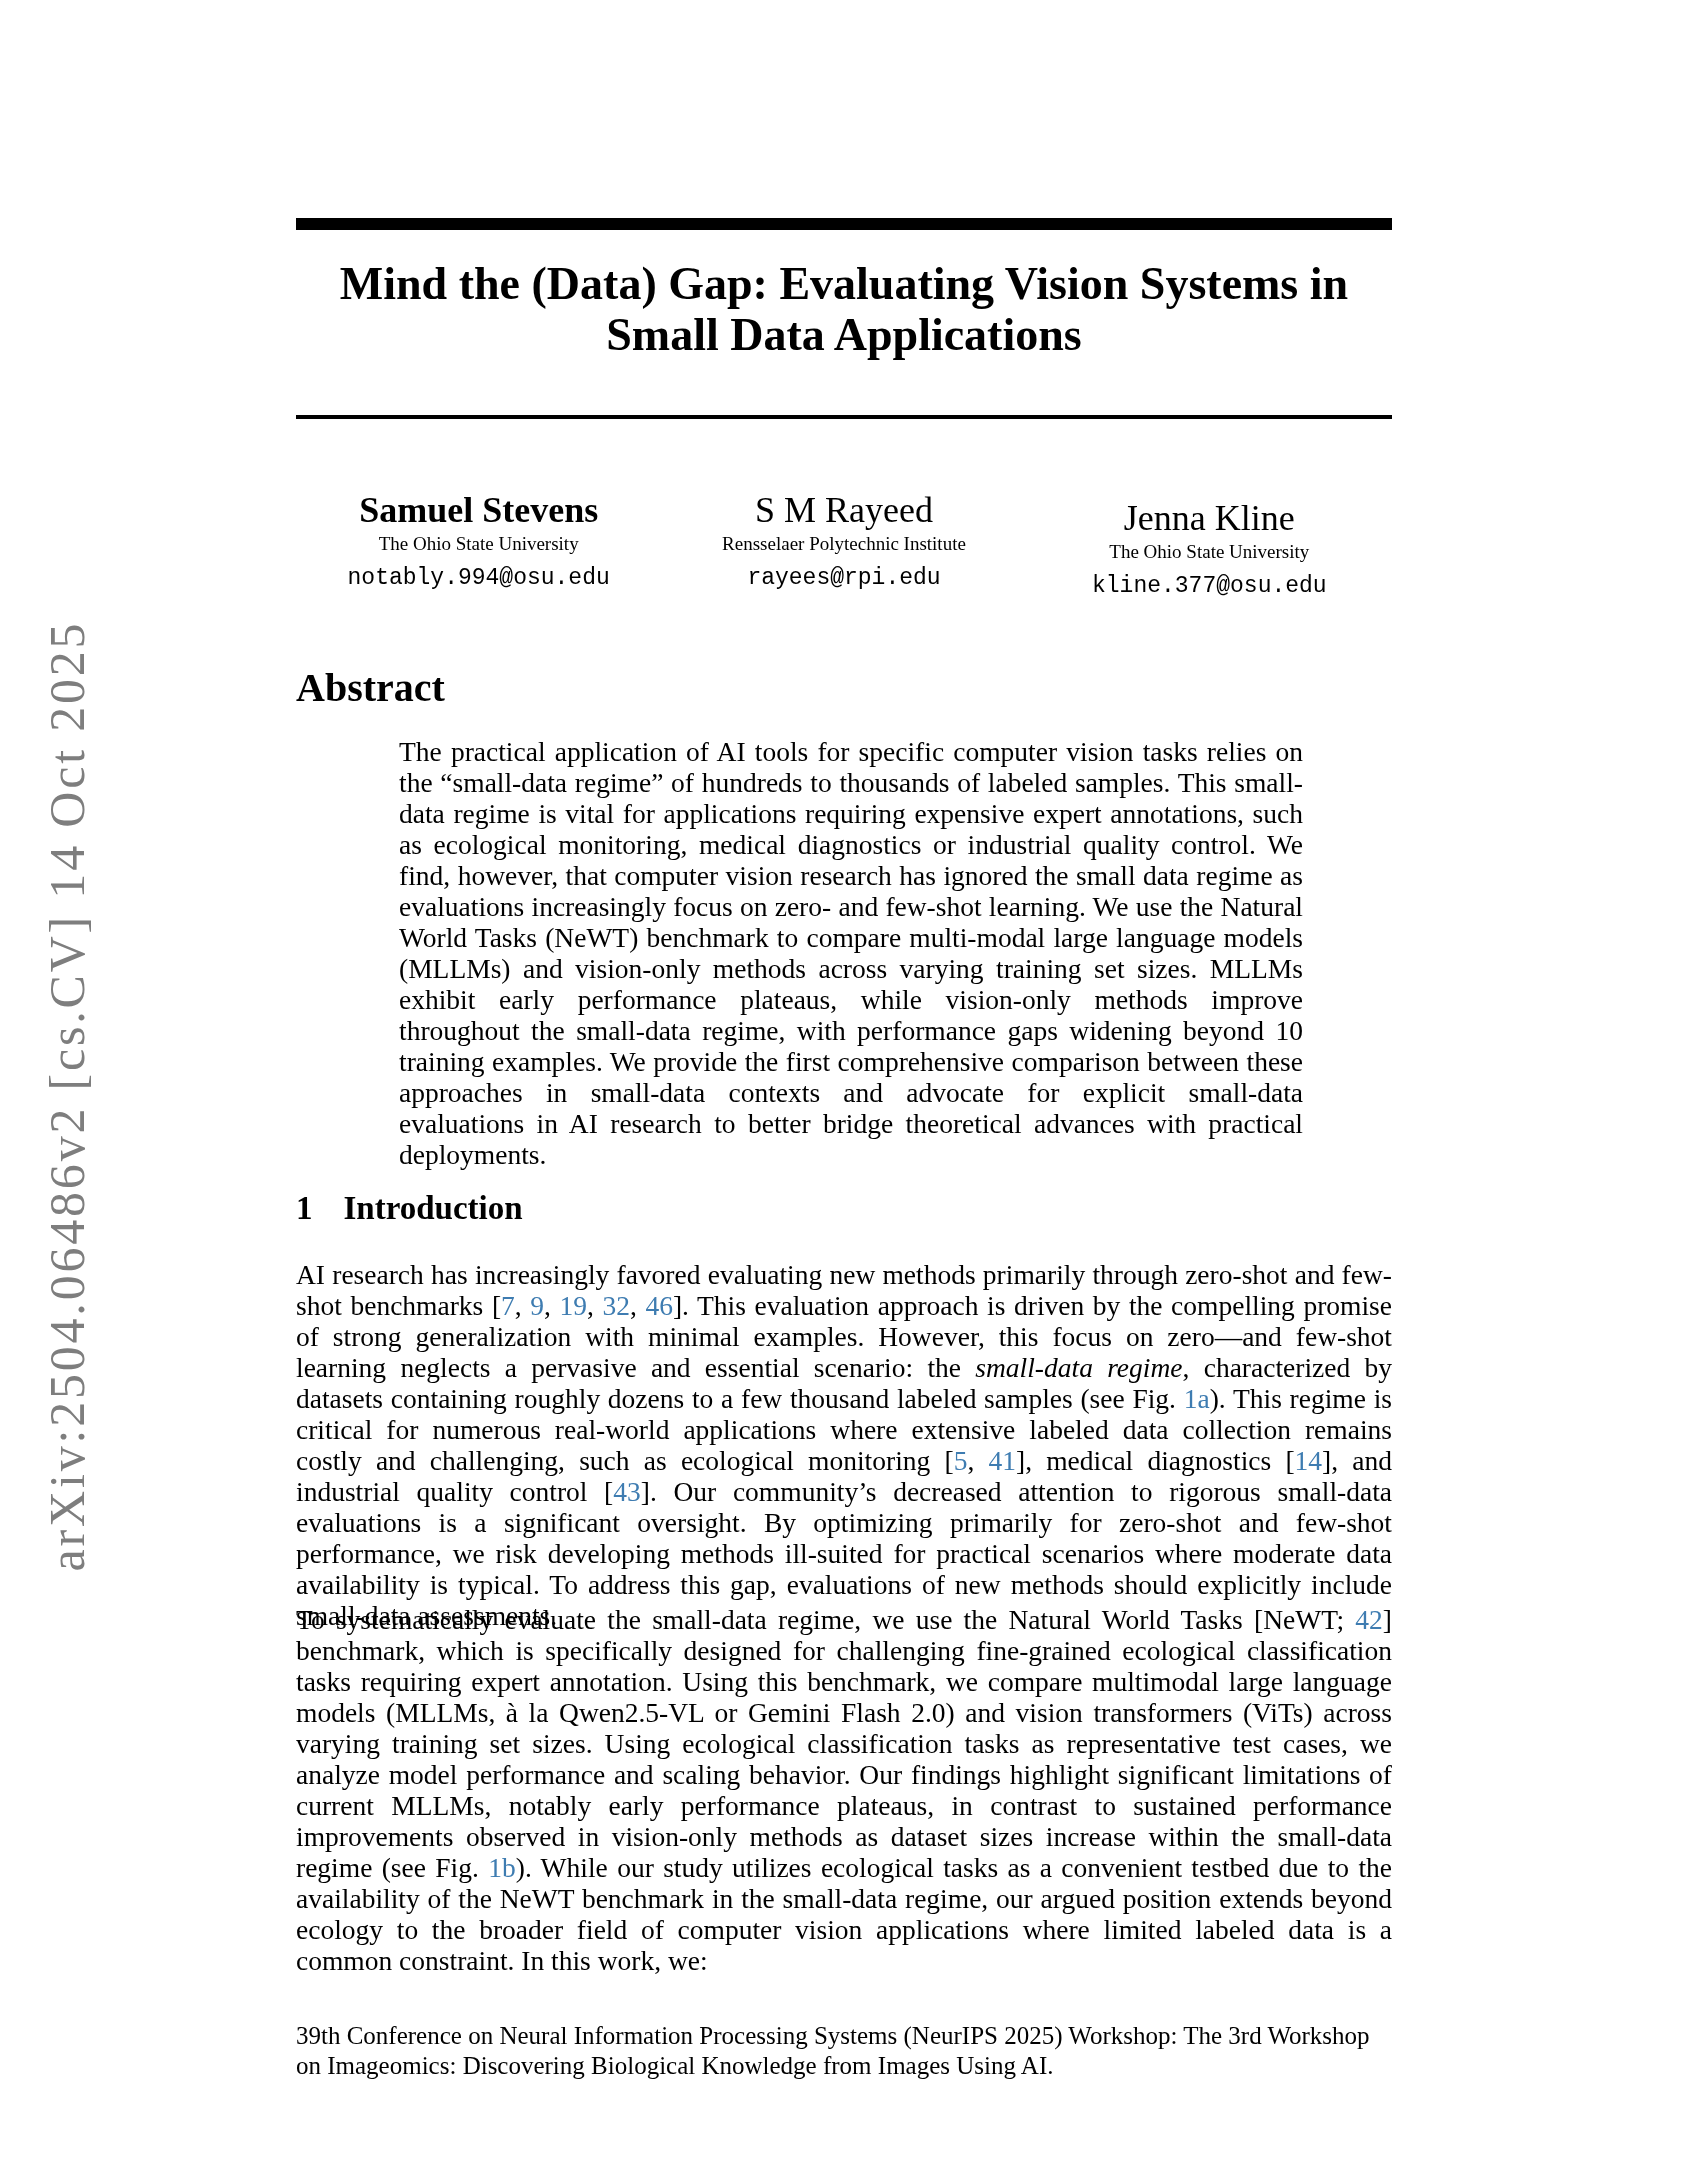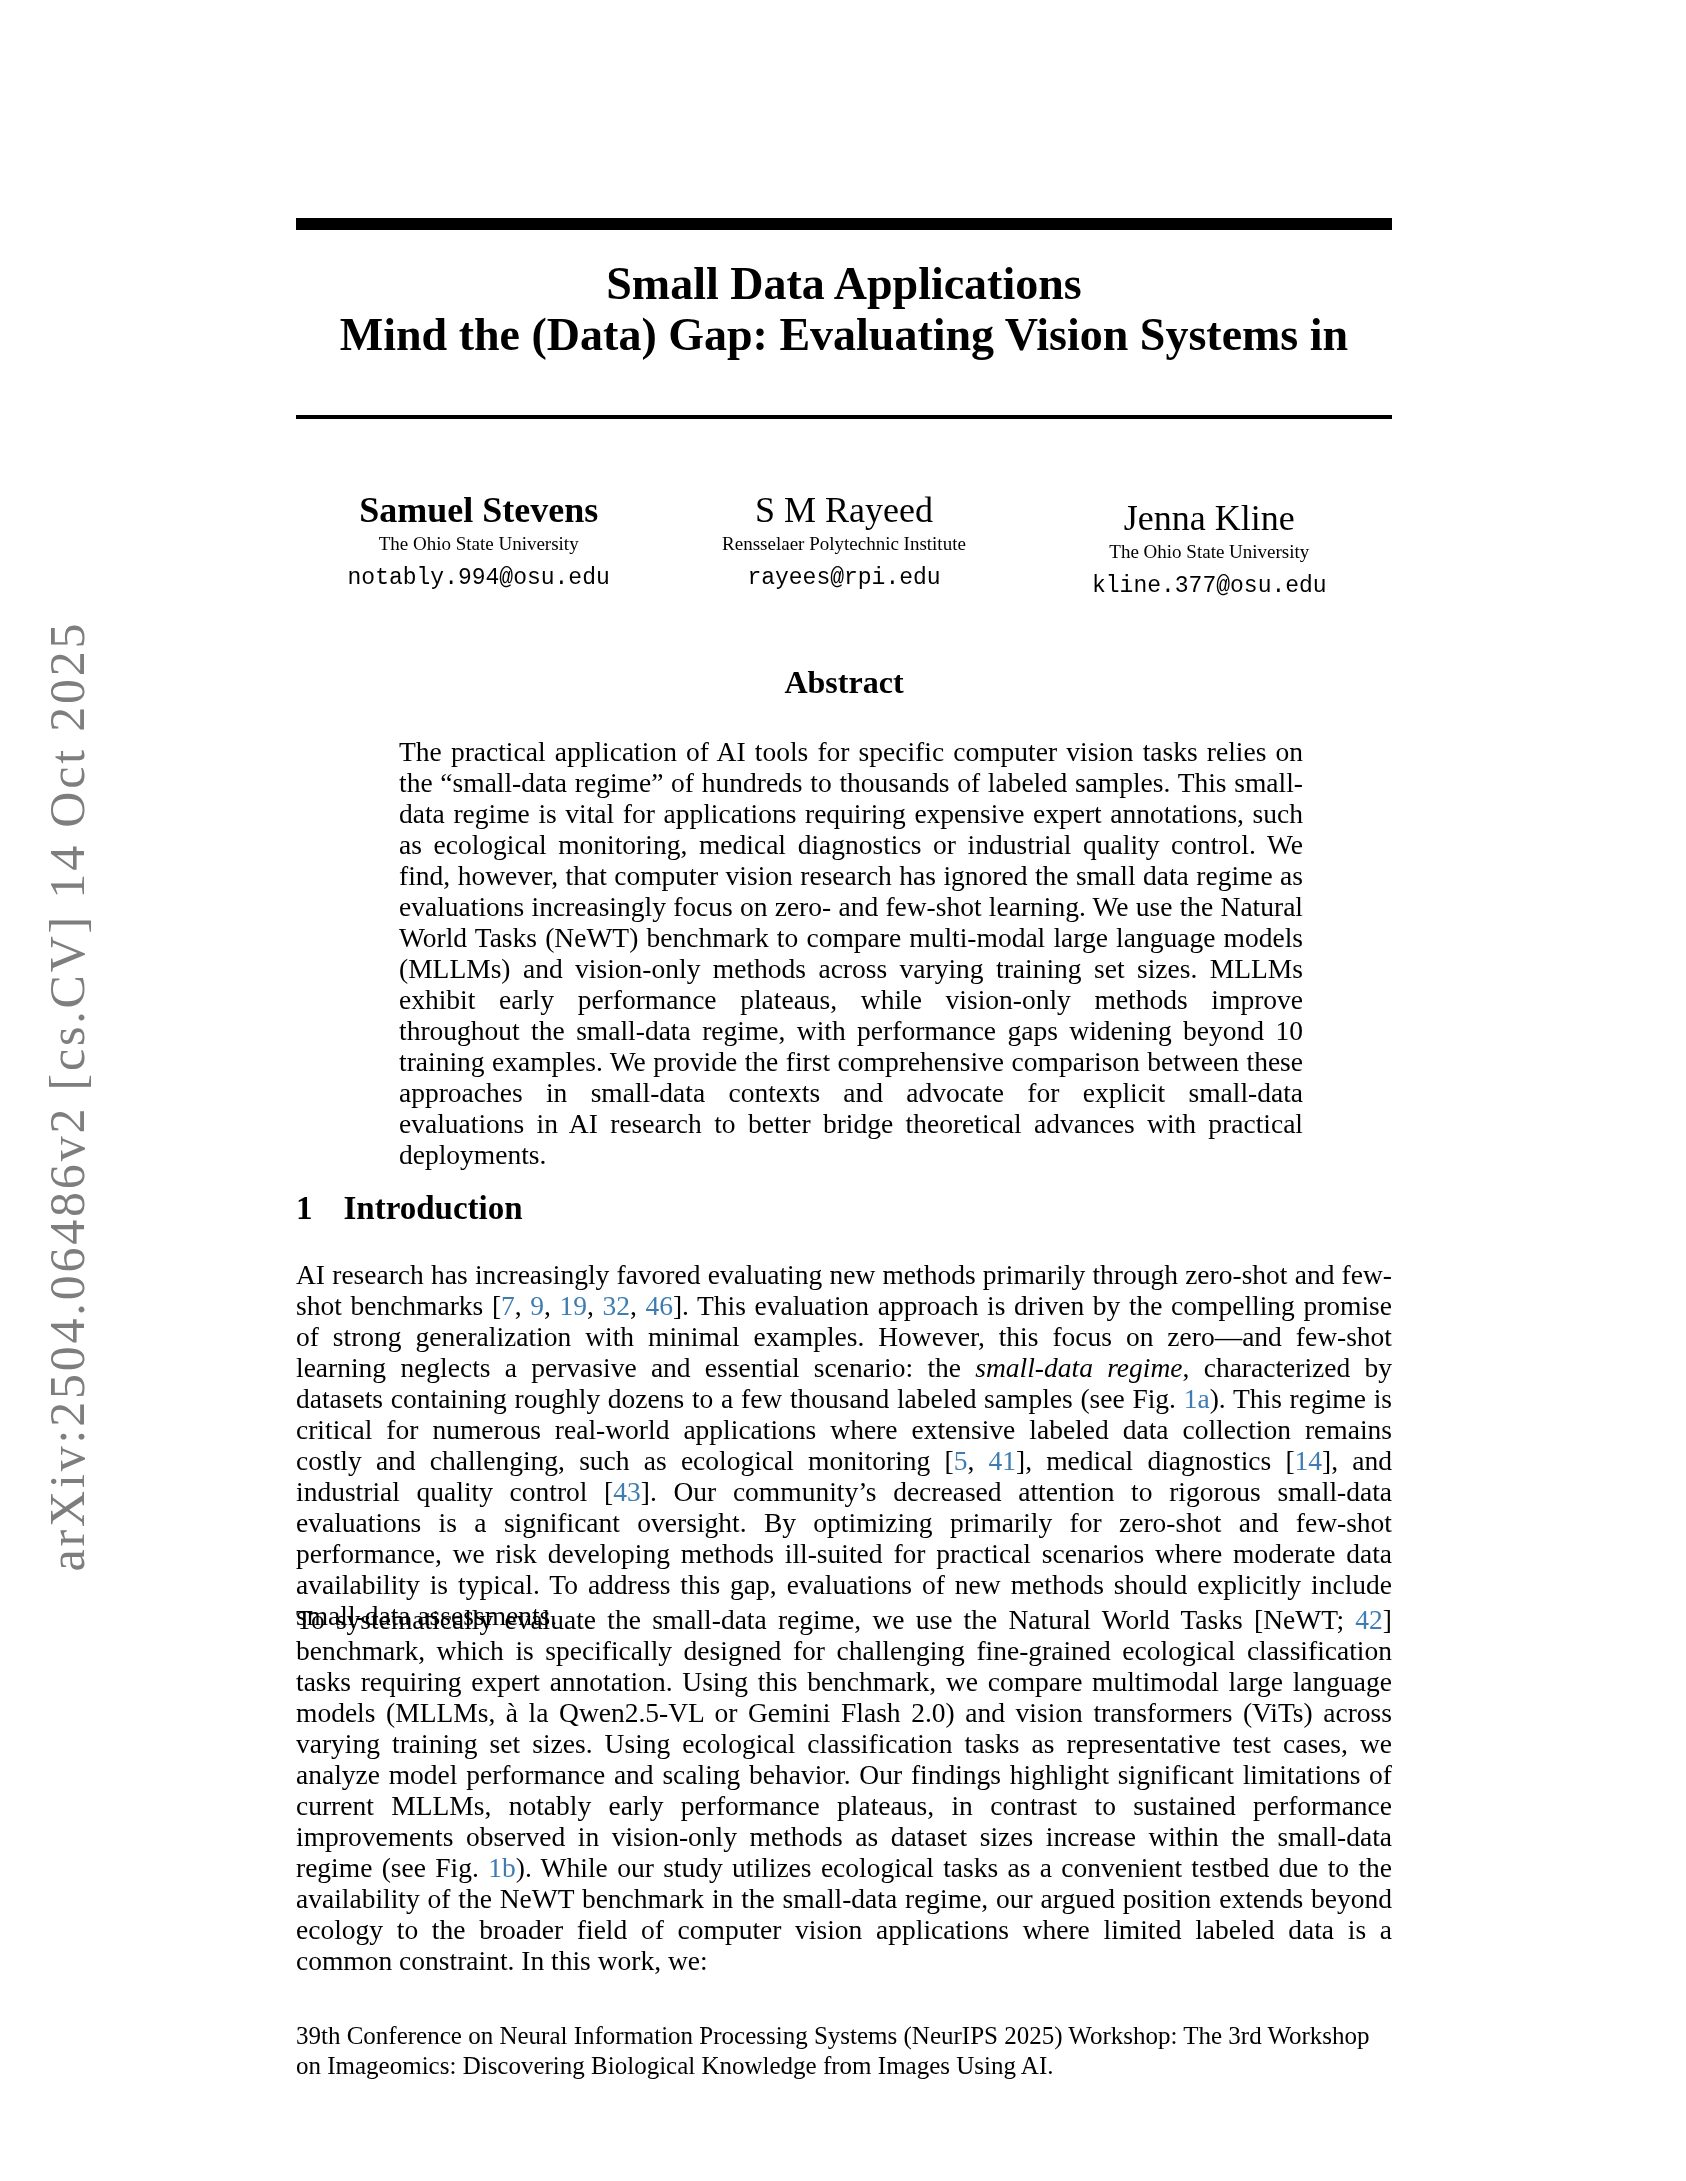--- a/index.html
+++ b/index.html
@@ -62,22 +62,22 @@
     font-family: "Liberation Mono", monospace;
     font-size: 23px;
     line-height: 33px;
     padding-top: 1.8px;
   }
 
   .abstract-heading {
     position: absolute;
     left: 296px; top: 664px;
     width: 1096px;
-    text-align: center;
-    font-size: 32px;
+    text-align: left;
+    font-size: 40px;
     font-weight: bold;
   }
   .abstract-body {
     position: absolute;
     left: 399px; top: 736px;
     width: 904px;
     font-size: 27.5px;
     line-height: 31px;
     text-align: justify;
   }
@@ -118,22 +118,22 @@
 </head>
 <body>
 
 <div class="page">
 
   <div class="arxiv-stamp">arXiv:2504.06486v2 [cs.CV] 14 Oct 2025</div>
 
   <div class="rule-thick"></div>
 
   <div class="paper-title">
+    <div>Mind the (Data) Gap: Evaluating Vision Systems in</div>
     <div>Small Data Applications</div>
-    <div>Mind the (Data) Gap: Evaluating Vision Systems in</div>
   </div>
 
   <div class="rule-thin"></div>
 
   <div class="authors-row">
     <div class="author-block">
       <div class="author-name" style="font-weight: bold;">Samuel Stevens</div>
       <div class="author-affil">The Ohio State University</div>
       <div class="author-email">notably.994@osu.edu</div>
     </div>

